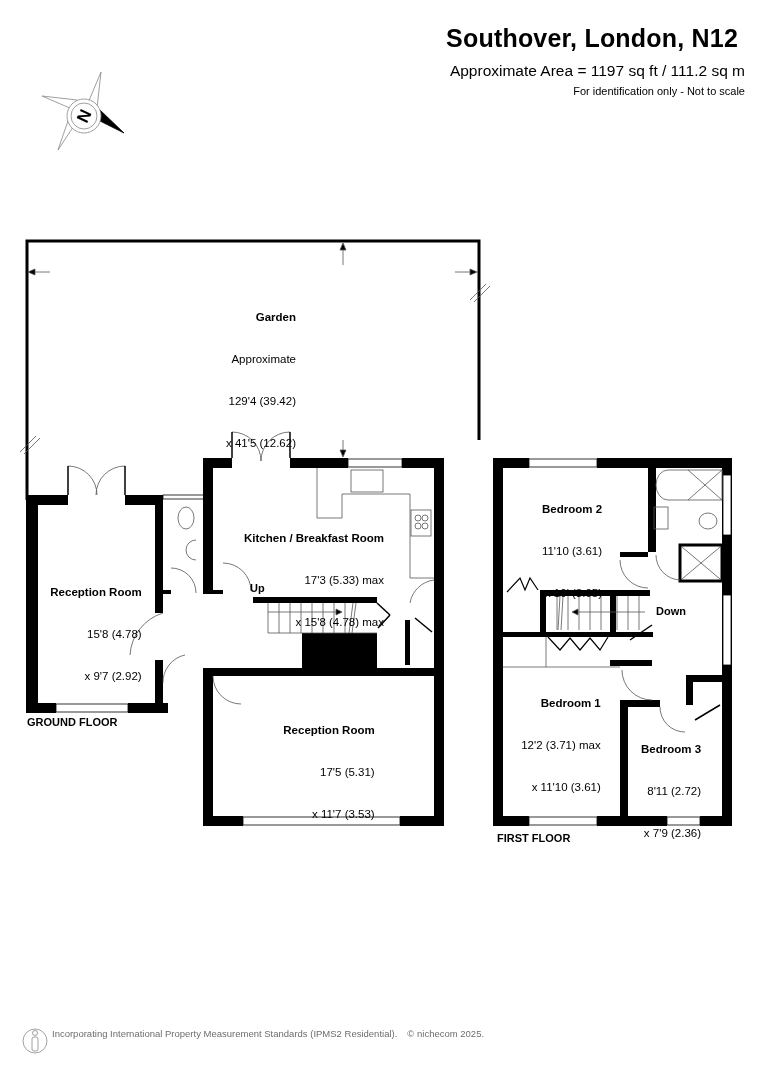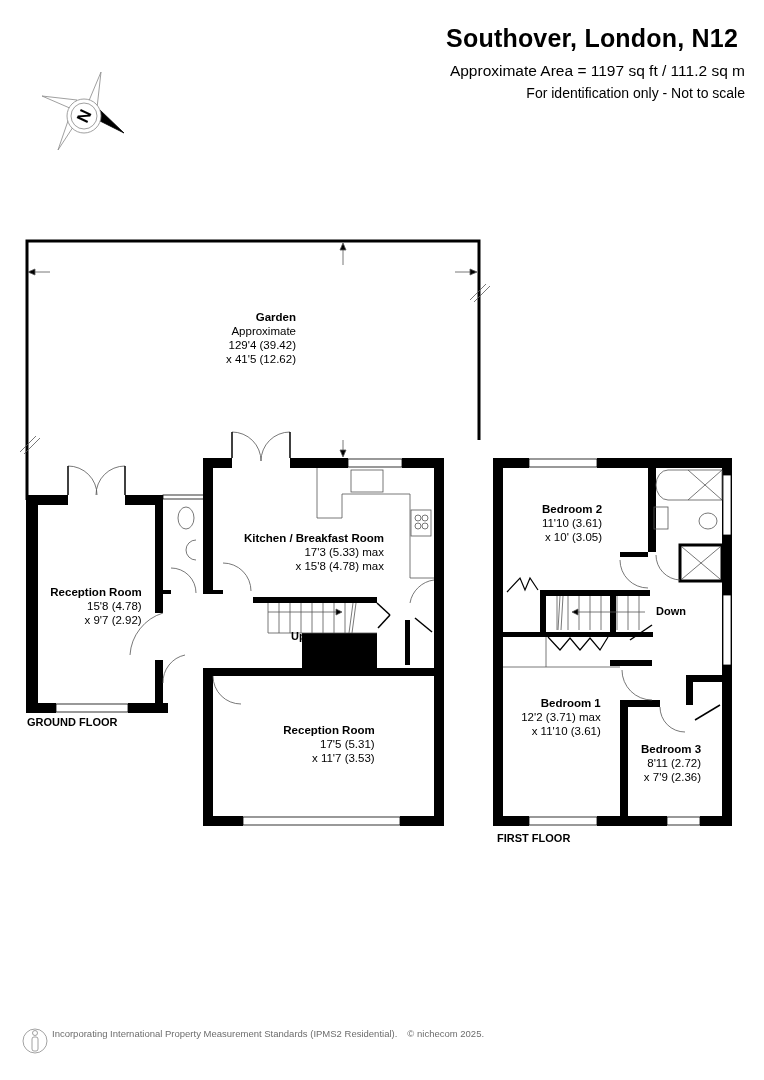--- a/index.html
+++ b/index.html
@@ -1,23 +1,23 @@
 <!DOCTYPE html>
 <html><head>
 <meta charset="utf-8">
 <style>
   html, body { margin: 0; padding: 0; background: #ffffff; }
   body { width: 764px; height: 1080px; position: relative; overflow: hidden; font-family: "Liberation Sans", sans-serif; color: #000; }
   .hdr-title { position: absolute; right: 26px; top: 24px; font-size: 25px; font-weight: bold; letter-spacing: 0.2px; }
   .hdr-area { position: absolute; right: 19px; top: 62px; font-size: 15.5px; }
-  .hdr-note { position: absolute; right: 19px; top: 85px; font-size: 14px; margin-left: 13px; }
+  .hdr-note { position: absolute; right: 19px; top: 85px; font-size: 11px; margin-left: 13px; }
   svg#plan { position: absolute; left: 0; top: 0; }
   .room-label { position: absolute; text-align: right; line-height: 14px; font-size: 11.5px; white-space: nowrap; transform: translateX(-50%); }
   .room-label .nm { font-weight: bold; display: block; }
-  .room-label .dm { display: block; }
+  .room-label .dm { display: block; margin-top: 28px; }
   .floor-label { position: absolute; font-weight: bold; font-size: 11px; }
   .small-label { position: absolute; font-weight: bold; font-size: 11px; }
   .footer { position: absolute; left: 52px; top: 1028px; font-size: 9.5px; color: #6d6d6d; line-height: 12px; }
   .footer .copy { margin-left: 10px; margin-top: 36px; }
   .footer-icon { position: absolute; left: 22px; top: 1024px; width: 26px; height: 34px; }
 </style>
 </head>
 <body>
 
 <div class="hdr-title">Southover, London, N12</div>
@@ -227,21 +227,21 @@
 <div class="room-label" style="left:314px; top:531px;">
   <span class="nm">Kitchen / Breakfast Room</span>
   <span class="dm">17'3 (5.33) max</span>
   <span class="dm">x 15'8 (4.78) max</span>
 </div>
 <div class="room-label" style="left:329px; top:723px;">
   <span class="nm">Reception Room</span>
   <span class="dm">17'5 (5.31)</span>
   <span class="dm">x 11'7 (3.53)</span>
 </div>
-<div class="small-label" style="left:250px; top:630px;padding-left:41px;">Up</div>
+<div class="small-label" style="left:250px; top:582px;">Up</div>
 <div class="floor-label" style="left:27px; top:716px;">GROUND FLOOR</div>
 
 <div class="room-label" style="left:572px; top:502px;">
   <span class="nm">Bedroom 2</span>
   <span class="dm">11'10 (3.61)</span>
   <span class="dm">x 10' (3.05)</span>
 </div>
 <div class="room-label" style="left:561px; top:696px;">
   <span class="nm">Bedroom 1</span>
   <span class="dm">12'2 (3.71) max</span>

